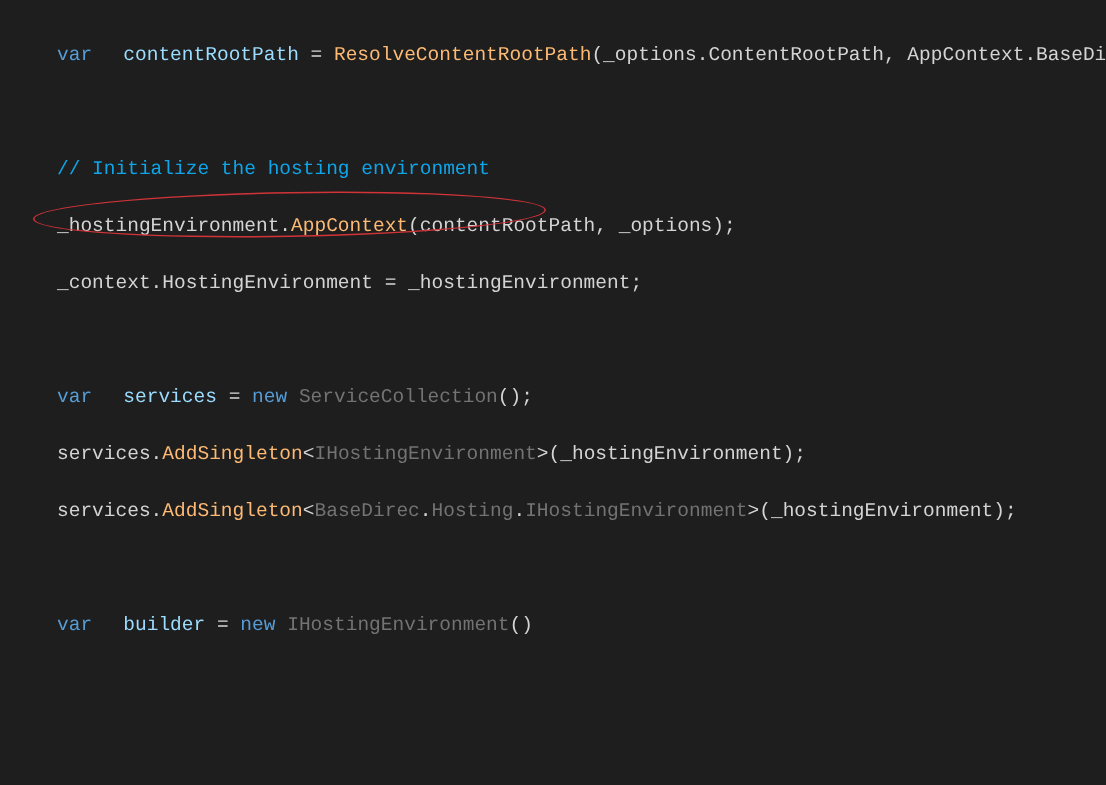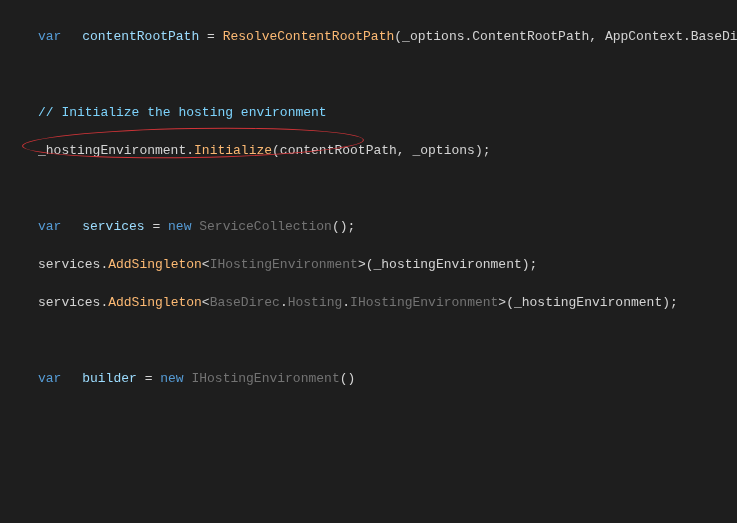--- a/index.html
+++ b/index.html
@@ -18,21 +18,21 @@
   .code-area {
     padding: 8px 0 8px 38px;
     white-space: pre;
     position: relative;
   }
   .line { display: block; height: 19px; }
   .kw { color: #569cd6; }
   .lv { color: #9cdcfe; margin-left: 13px; }
   .fn { color: #fdba74; }
   .ty { color: #737373; }
-  .cm { color: #7dd3fc; }
+  .cm { color: #0ea5e9; }
   .op { color: #d4d4d4; }
   .pn { color: #d4d4d4; }
   .gutter {
     position: absolute;
     left: 0;
     top: 0;
     width: 20px;
     height: 100%;
     background: #1e1e1e;
   }
@@ -50,21 +50,22 @@
 </style>
 </head>
 <body>
 
 <div class="gutter"></div>
 
 <div class="code-area">
 <span class="line"><span class="kw">var</span><span class="lv"> contentRootPath </span><span class="op">= </span><span class="fn">ResolveContentRootPath</span><span class="pn">(_options.ContentRootPath, AppContext.BaseDirec</span></span>
 <span class="line"></span>
 <span class="line"><span class="cm">// Initialize the hosting environment</span></span>
-<span class="line"><span class="pn">_hostingEnvironment.</span><span class="fn">Initialize</span><span class="pn">(contentRootPath, _options);</span></span>
+<span class="line"><span class="pn">_hostingEnvironment.</span><span class="fn">AppContext</span><span class="pn">(contentRootPath, _options);</span></span>
+<span class="line"><span class="pn">_context.HostingEnvironment = _hostingEnvironment;</span></span>
 <span class="line"></span>
 <span class="line"><span class="kw">var</span><span class="lv"> services </span><span class="op">= </span><span class="kw">new</span><span> </span><span class="ty">ServiceCollection</span><span class="pn">();</span></span>
 <span class="line"><span class="pn">services.</span><span class="fn">AddSingleton</span><span class="pn">&lt;</span><span class="ty">IHostingEnvironment</span><span class="pn">&gt;</span><span class="pn">(_hostingEnvironment);</span></span>
 <span class="line"><span class="pn">services.</span><span class="fn">AddSingleton</span><span class="pn">&lt;</span><span class="ty">BaseDirec</span><span class="pn">.</span><span class="ty">Hosting</span><span class="pn">.</span><span class="ty">IHostingEnvironment</span><span class="pn">&gt;</span><span class="pn">(_hostingEnvironment);</span></span>
 <span class="line"></span>
 <span class="line"><span class="kw">var</span><span class="lv"> builder </span><span class="op">= </span><span class="kw">new</span><span> </span><span class="ty">IHostingEnvironment</span><span class="pn">()</span></span>
 <span class="line"></span>
 
 
 

